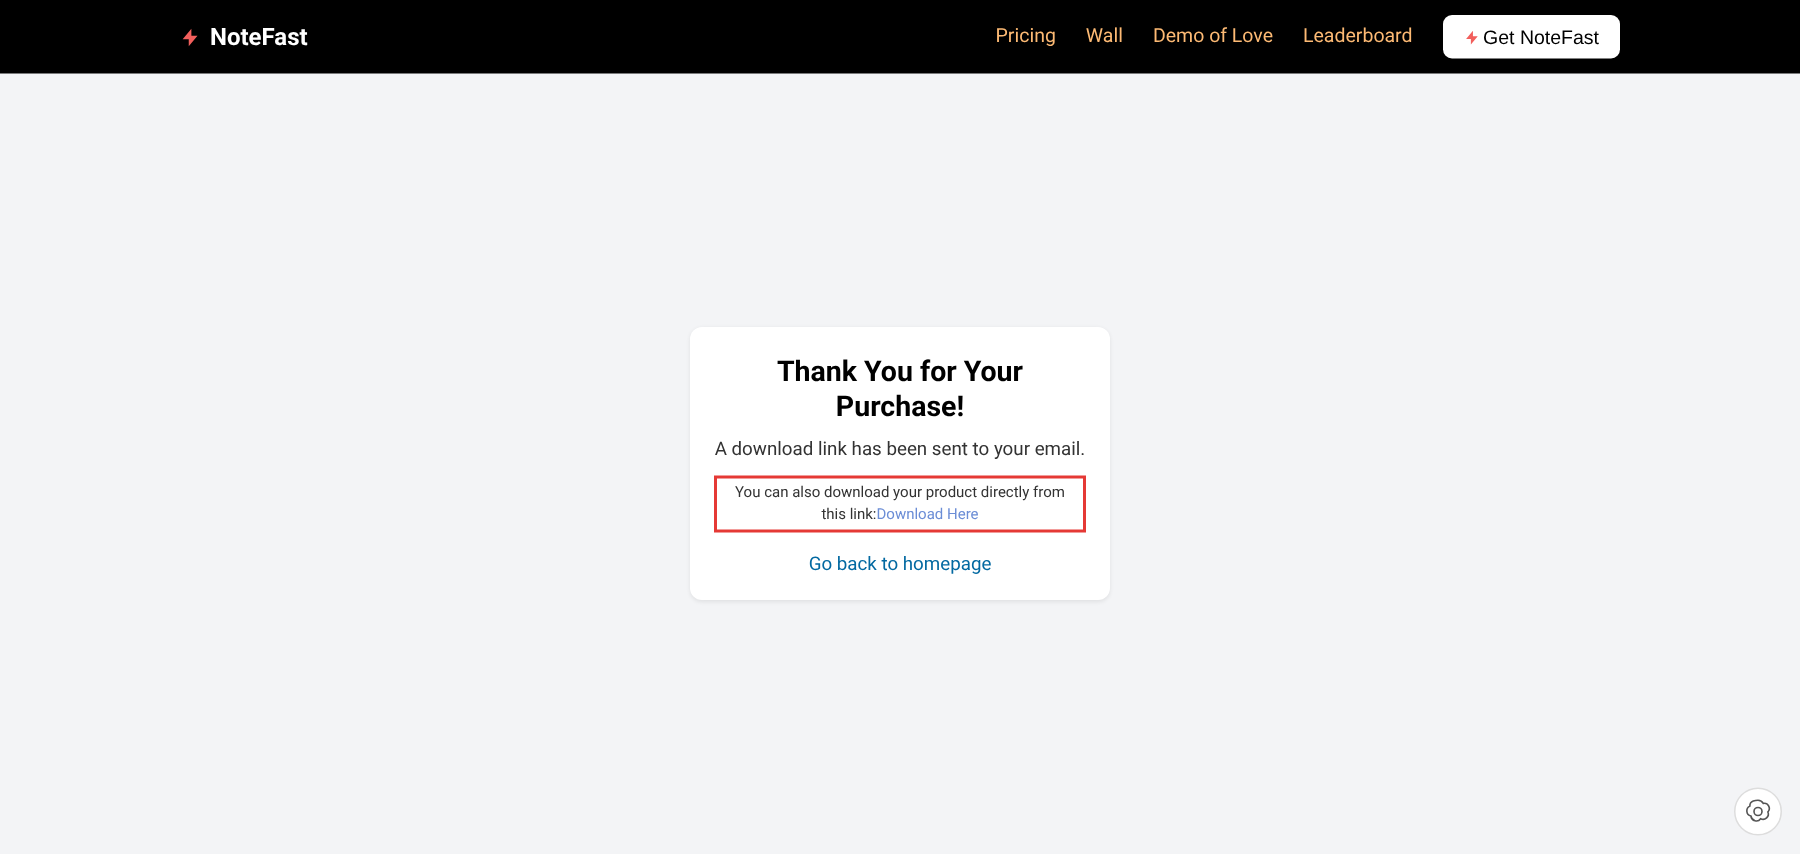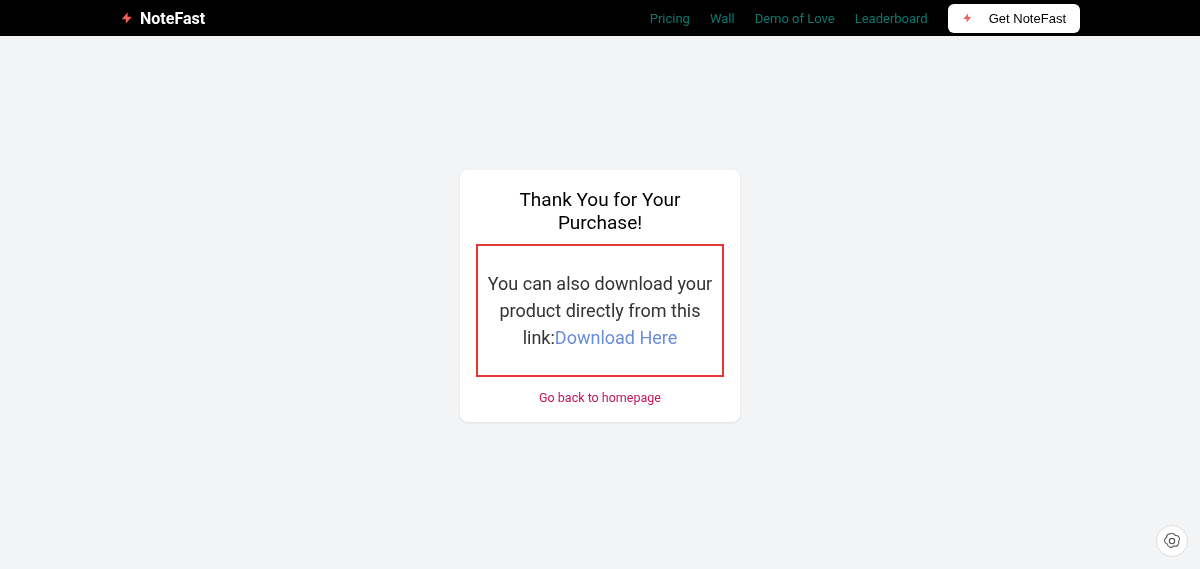--- a/index.html
+++ b/index.html
@@ -10,21 +10,21 @@
     body {
       font-family: -apple-system, BlinkMacSystemFont, "Segoe UI", Roboto, "Helvetica Neue", Arial, sans-serif;
       background: #f3f4f6;
       width: 1200px;
       height: 569px;
       overflow: hidden;
       position: relative;
     }
     .header {
       background: #000;
-      height: 36px;
+      height: 49px;
       display: flex;
       align-items: center;
       justify-content: space-between;
       padding: 0 120px;
     }
     .logo {
       display: flex;
       align-items: center;
       gap: 6px;
       color: #fff;
@@ -35,35 +35,35 @@
       color: #f25f5c;
       display: flex;
       align-items: center;
     }
     .nav-right {
       display: flex;
       align-items: center;
       gap: 20px;
     }
     .nav-link {
-      color: #0f766e;
+      color: #fdba74;
       font-size: 13px;
       text-decoration: none;
       cursor: pointer;
     }
     .cta-button {
       background: #fff;
       color: #000;
       border: none;
       border-radius: 6px;
       padding: 7px 14px;
       font-size: 13px;
       display: flex;
       align-items: center;
-      gap: 16px;
+      gap: 2px;
       cursor: pointer;
       font-weight: 500;
     }
     .cta-button .cta-icon {
       color: #f25f5c;
       display: flex;
       align-items: center;
     }
     .main-area {
       height: calc(569px - 49px);
@@ -74,45 +74,45 @@
     .card {
       background: #fff;
       width: 280px;
       border-radius: 8px;
       padding: 18px 16px 16px;
       text-align: center;
       box-shadow: 0 1px 3px rgba(0,0,0,0.08);
     }
     .card-title {
       font-size: 19px;
-      font-weight: 400;
+      font-weight: 700;
       color: #000;
       margin-bottom: 10px;
     }
     .card-sent {
       font-size: 12.5px;
       color: #333;
       margin-bottom: 10px;
     }
     .highlight-box {
       border: 2.5px solid #e53935;
-      padding: 24px 8px;
-      font-size: 18px;
+      padding: 2px 8px;
+      font-size: 10px;
       color: #333;
       line-height: 1.5;
       margin-bottom: 10px;
     }
     .highlight-box a {
       color: #6b8dd6;
       text-decoration: none;
       cursor: pointer;
     }
     .homepage-link {
       font-size: 12.5px;
-      color: #be185d;
+      color: #0369a1;
       text-decoration: none;
       cursor: pointer;
     }
     .helper-widget {
       position: absolute;
       bottom: 12px;
       right: 12px;
       width: 32px;
       height: 32px;
       border-radius: 50%;
@@ -149,20 +149,21 @@
           </svg>
       </span>
       <span>Get NoteFast</span>
     </button>
   </div>
 </header>
 
 <main class="main-area">
   <div class="card">
     <h1 class="card-title">Thank You for Your Purchase!</h1>
+    <p class="card-sent">A download link has been sent to your email.</p>
     <div class="highlight-box">
       <span>You can also download your product directly from this link:</span><a>Download Here</a>
     </div>
     <a class="homepage-link">Go back to homepage</a>
   </div>
 </main>
 
 <div class="helper-widget">
   <svg width="20" height="20" viewBox="0 0 24 24" fill="none" stroke="currentColor" stroke-width="1.3">
     <path d="M12 3c1.8 0 3.4 1 4.2 2.5 1.7-.3 3.5.5 4.3 2.1.9 1.6.6 3.5-.6 4.8 .7 1.6.3 3.5-1 4.7-1.3 1.2-3.2 1.5-4.8.7-1 1.4-2.8 2.1-4.5 1.6-1.8-.5-3-2-3.3-3.8-1.7-.4-3-1.8-3.2-3.6-.2-1.8.8-3.5 2.4-4.3-.1-1.8 1-3.5 2.7-4.1C9.4 3.2 10.7 3 12 3z"></path>

